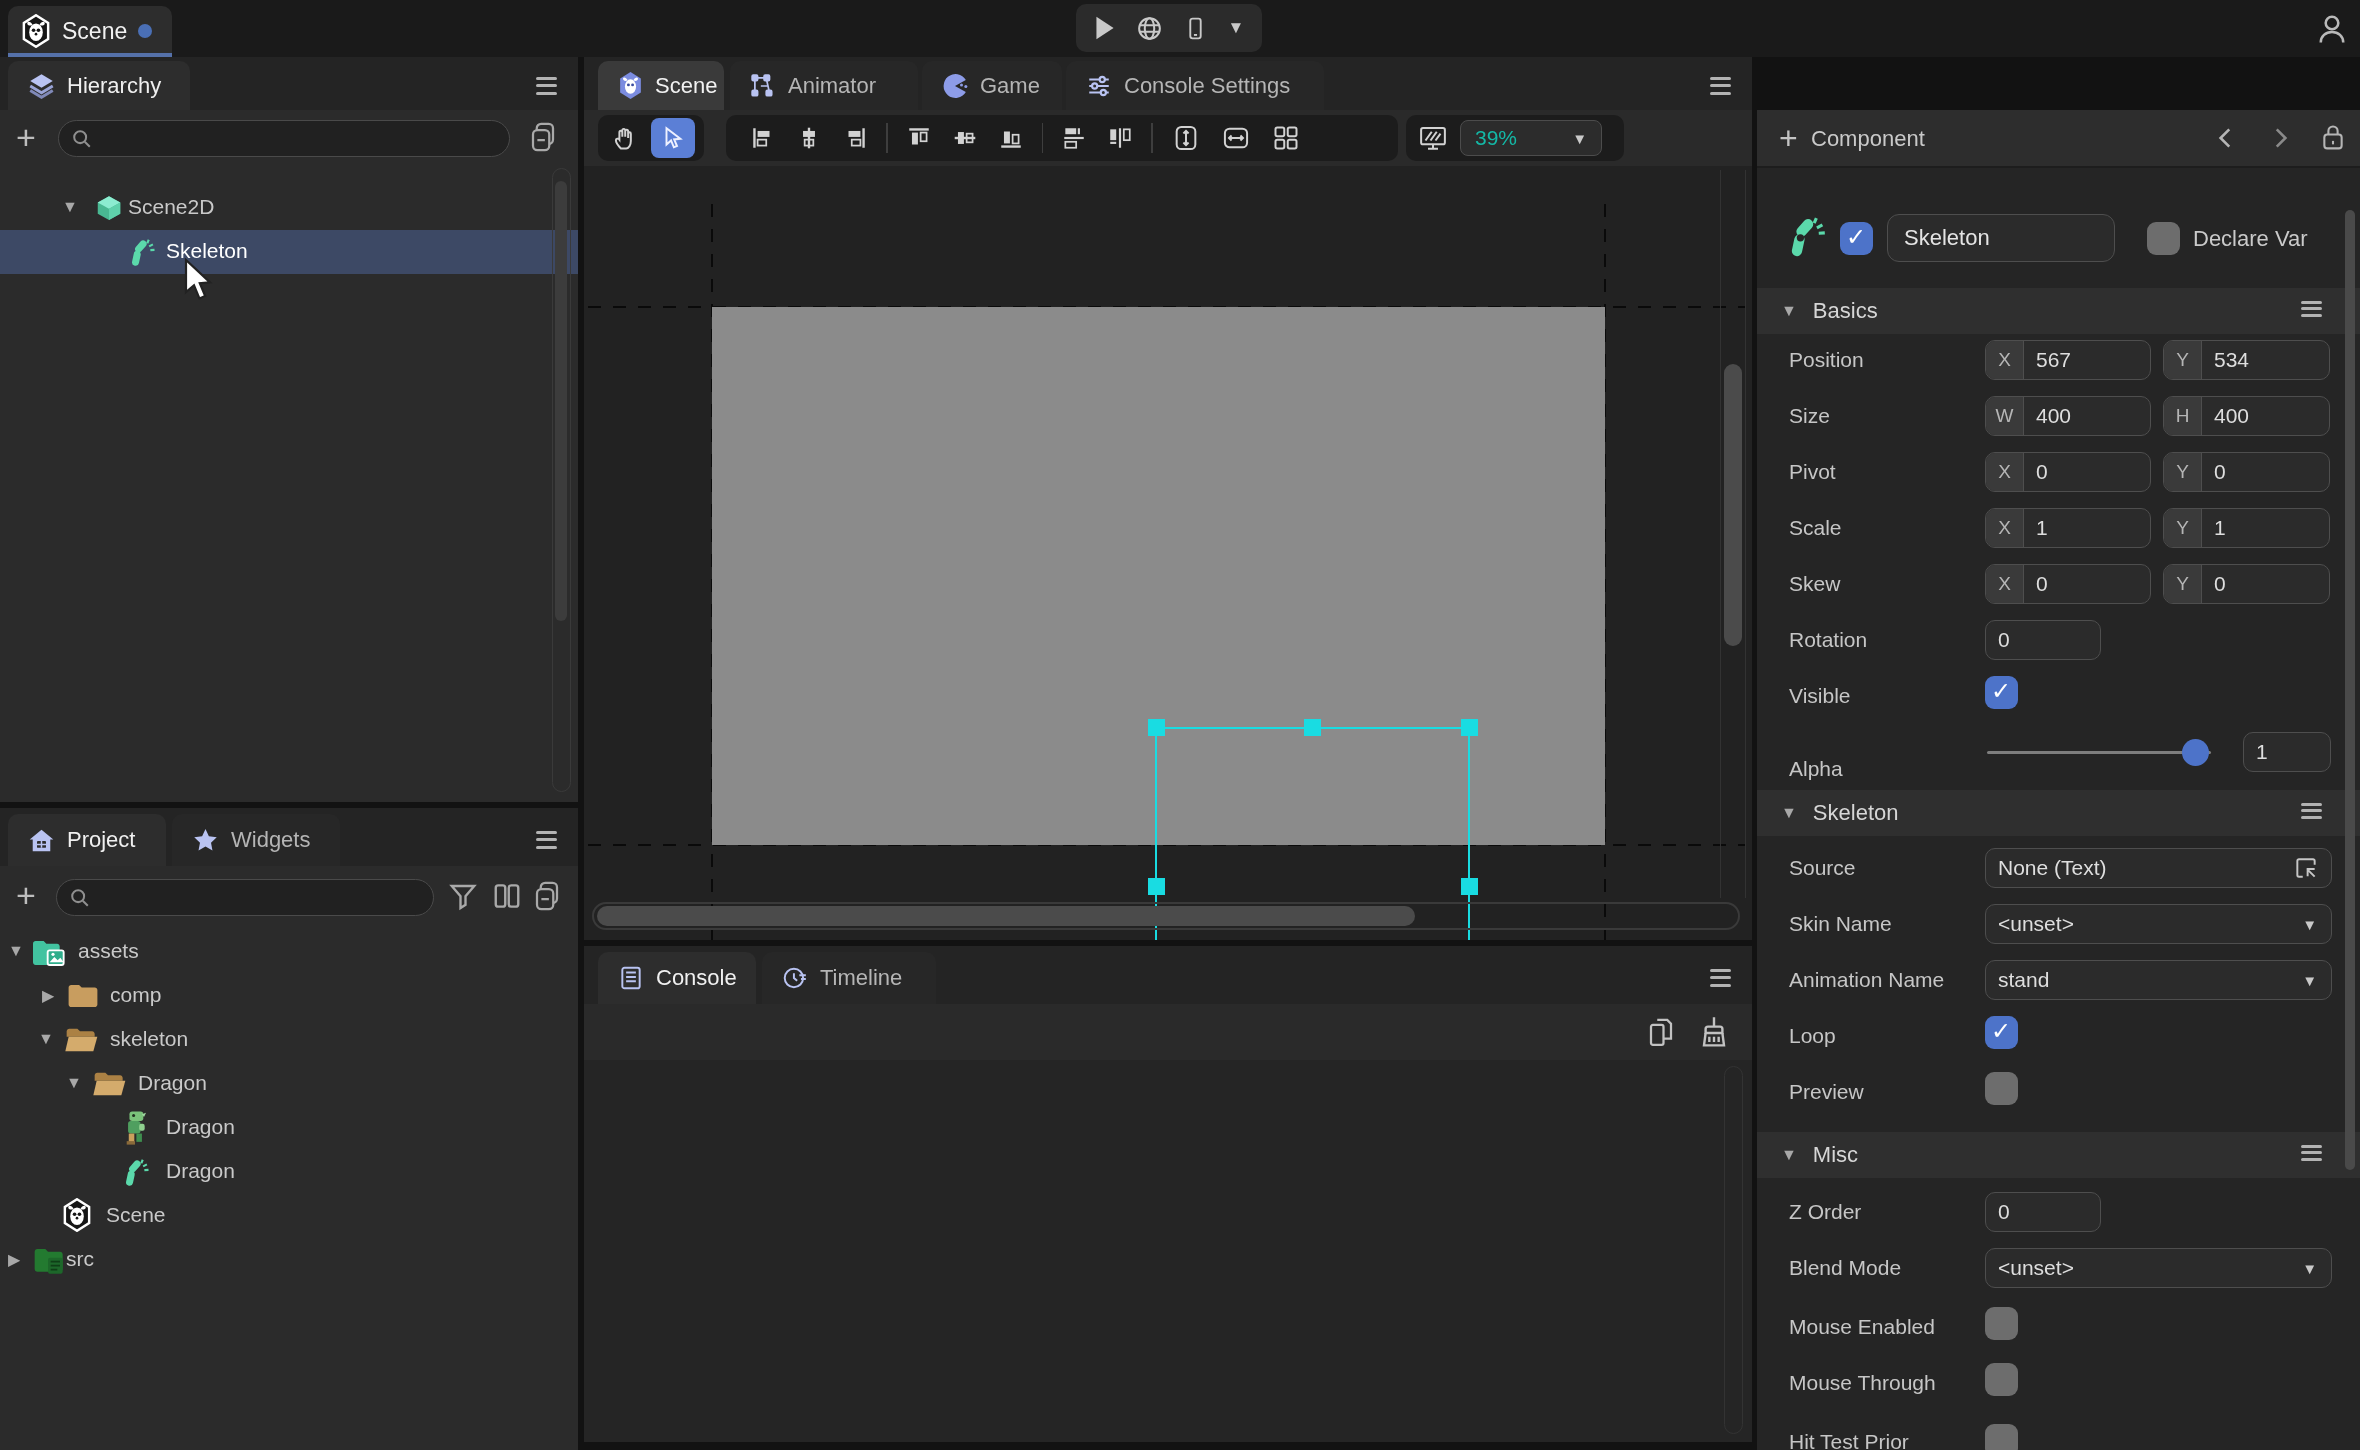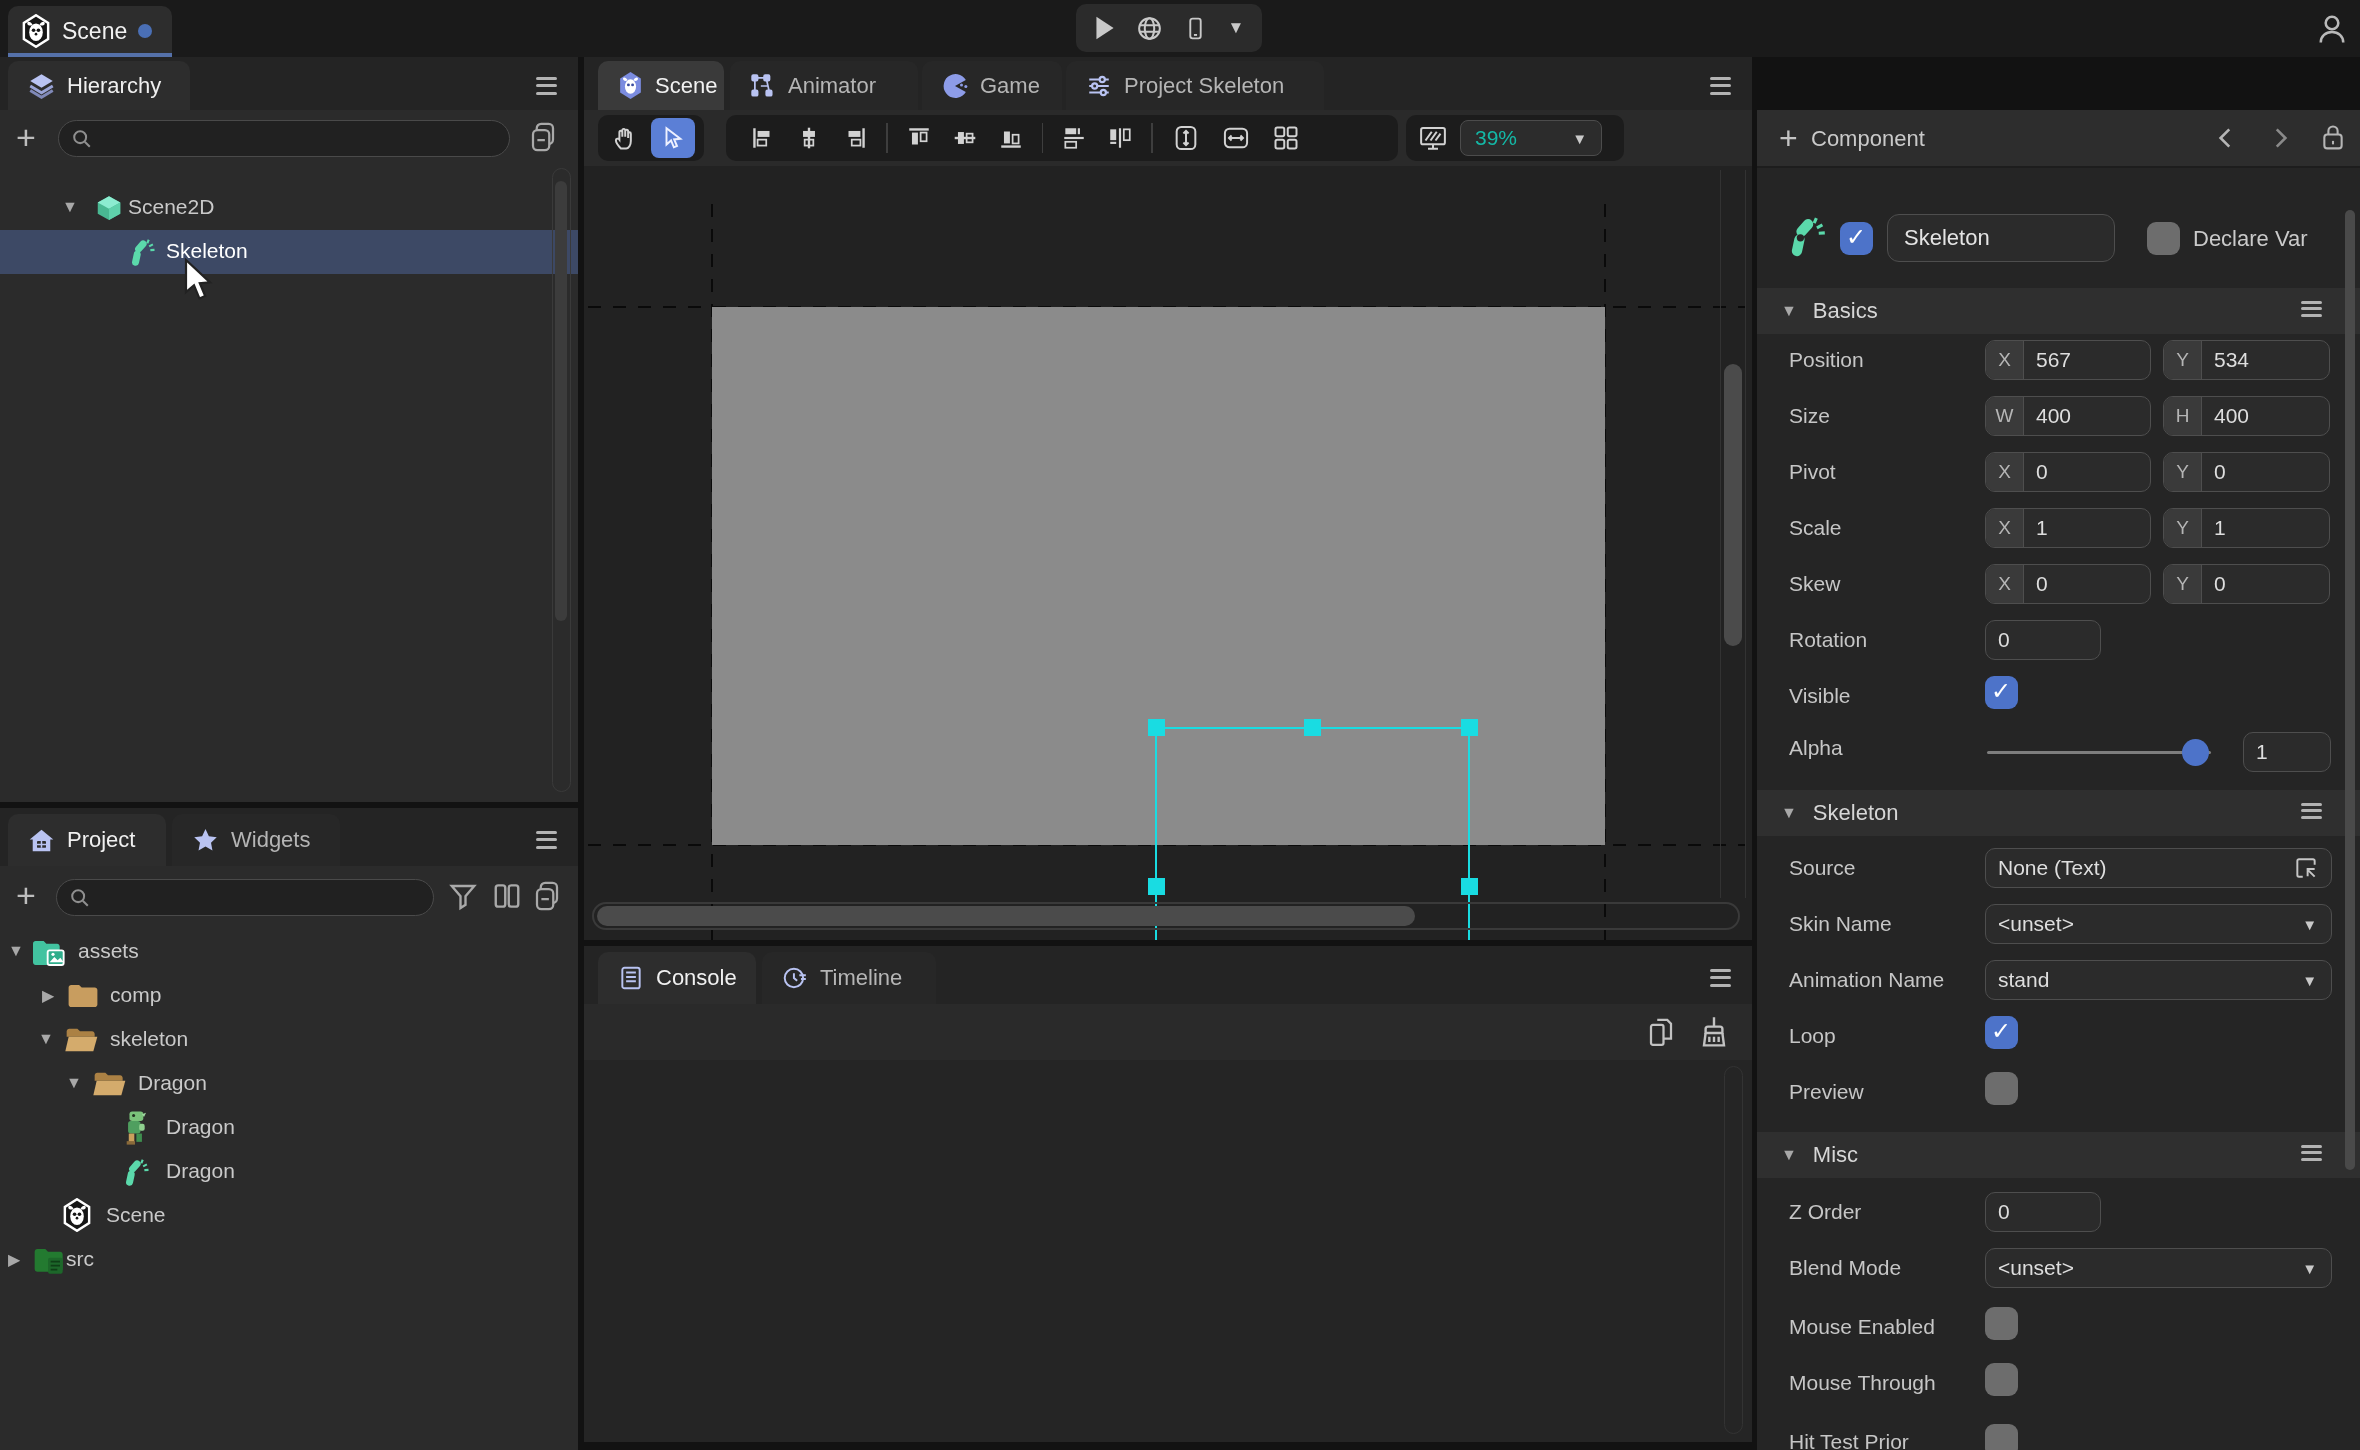--- a/index.html
+++ b/index.html
@@ -360,21 +360,21 @@
       </div>
       <div class="tab off" style="left:482px;top:4px;height:49px;width:258px">
         <span>
             <svg width="26" height="26" viewBox="0 0 24 24" stroke="#b9c3f2" stroke-width="2" fill="none">
               <path d="M3 6h18M3 12h18M3 18h18"></path>
               <circle cx="15" cy="6" r="2.4" fill="#2d2d2d"></circle>
               <circle cx="8" cy="12" r="2.4" fill="#2d2d2d"></circle>
               <circle cx="16" cy="18" r="2.4" fill="#2d2d2d"></circle>
             </svg>
           </span>
-        <span>Project Skeleton</span>
+        <span>Console Settings</span>
       </div>
       <div class="hamb abs" style="left:1126px;top:15px">
           <i></i>
           <i></i>
           <i></i>
         </div>
     </div>
 
     <div class="abs" style="left:0;top:53px;width:1168px;height:56px;background:#2a2a2a">
       <div class="abs" style="left:14px;top:5px;width:106px;height:46px;background:#1c1c1c;border-radius:10px;display:flex;align-items:center;padding:0 5px;gap:4px">
@@ -665,21 +665,21 @@
         </div>
 
       <span class="ilabel" style="top:460px">Rotation</span>
       <div class="fld" style="left:228px;top:452px;width:116px">
           <span class="val">0</span>
         </div>
 
       <span class="ilabel" style="top:516px">Visible</span>
       <span class="chk on abs" style="left:228px;top:508px"></span>
 
-      <span class="ilabel" style="top:568px">Alpha</span>
+      <span class="ilabel" style="top:589px">Alpha</span>
       <div class="abs" style="left:230px;top:583px;width:224px;height:3px;background:#7e7e7e;border-radius:2px">
         <span style="position:absolute;left:195px;top:-12px;width:27px;height:27px;border-radius:50%;background:var(--blue)"></span>
       </div>
       <div class="fld" style="left:486px;top:564px;width:88px">
           <span class="val">1</span>
         </div>
 
       <div class="sechdr" style="top:622px">
         <span class="caret">▼</span>
         <span>Skeleton</span>

